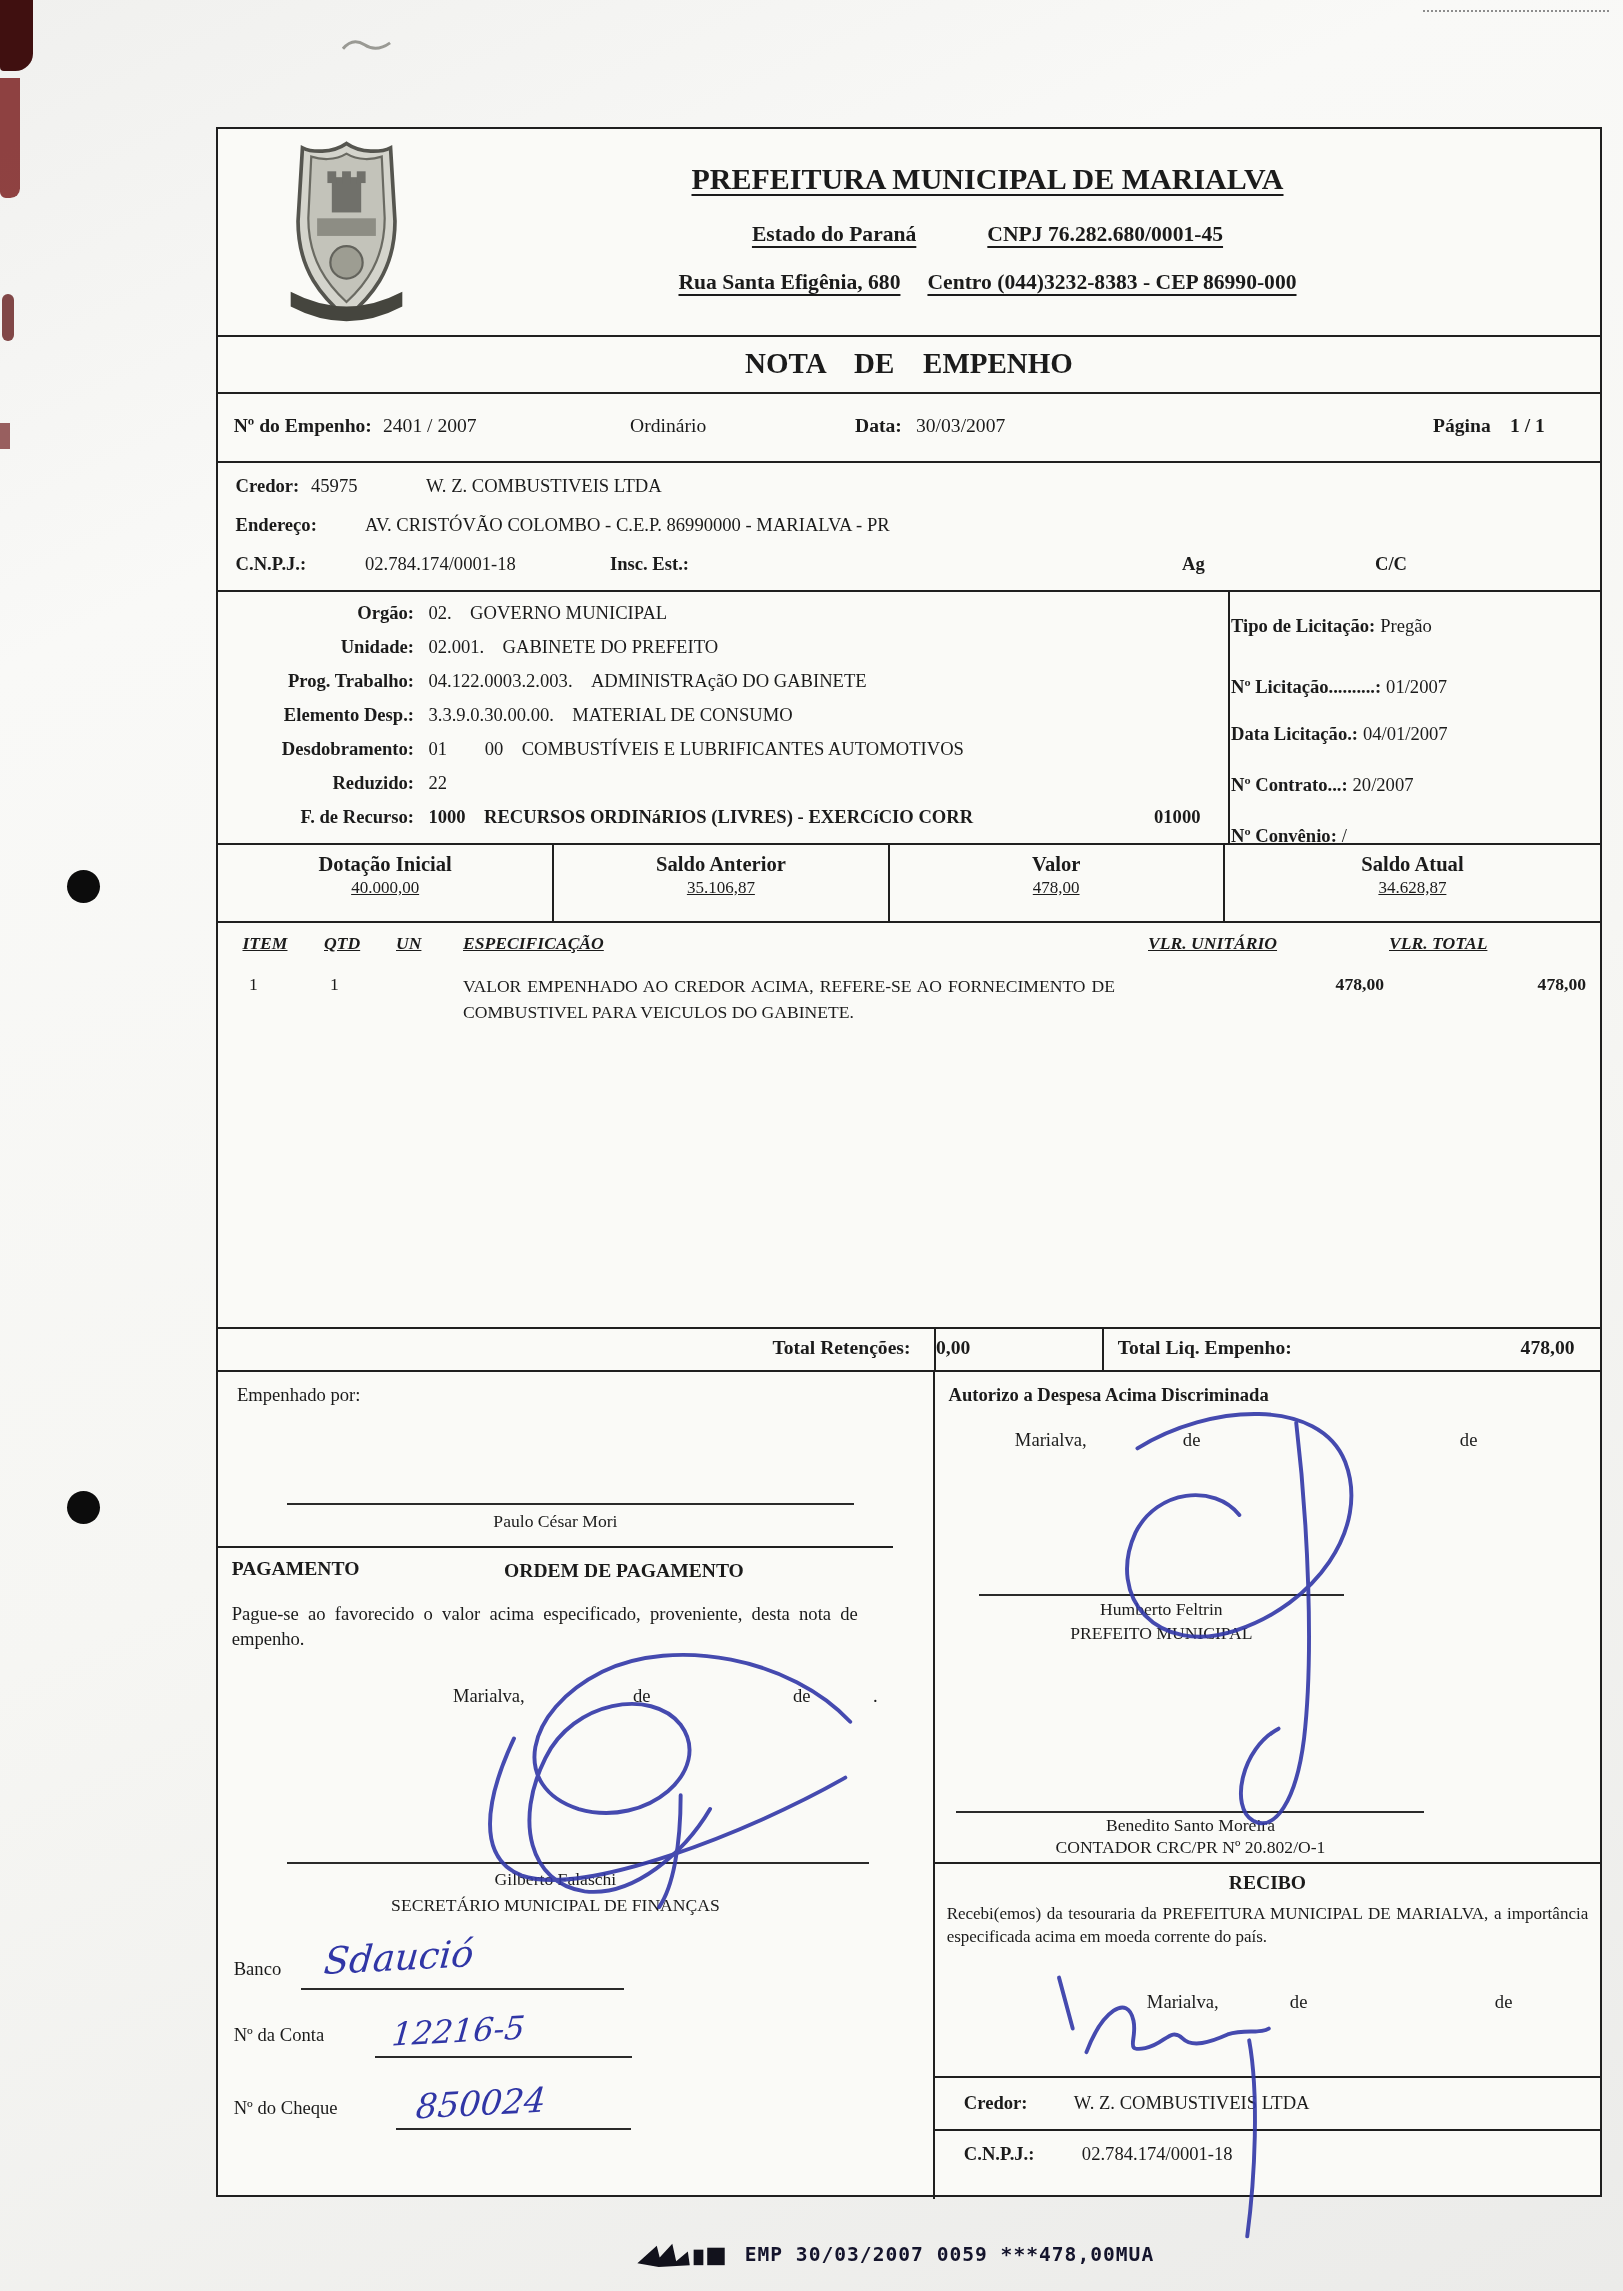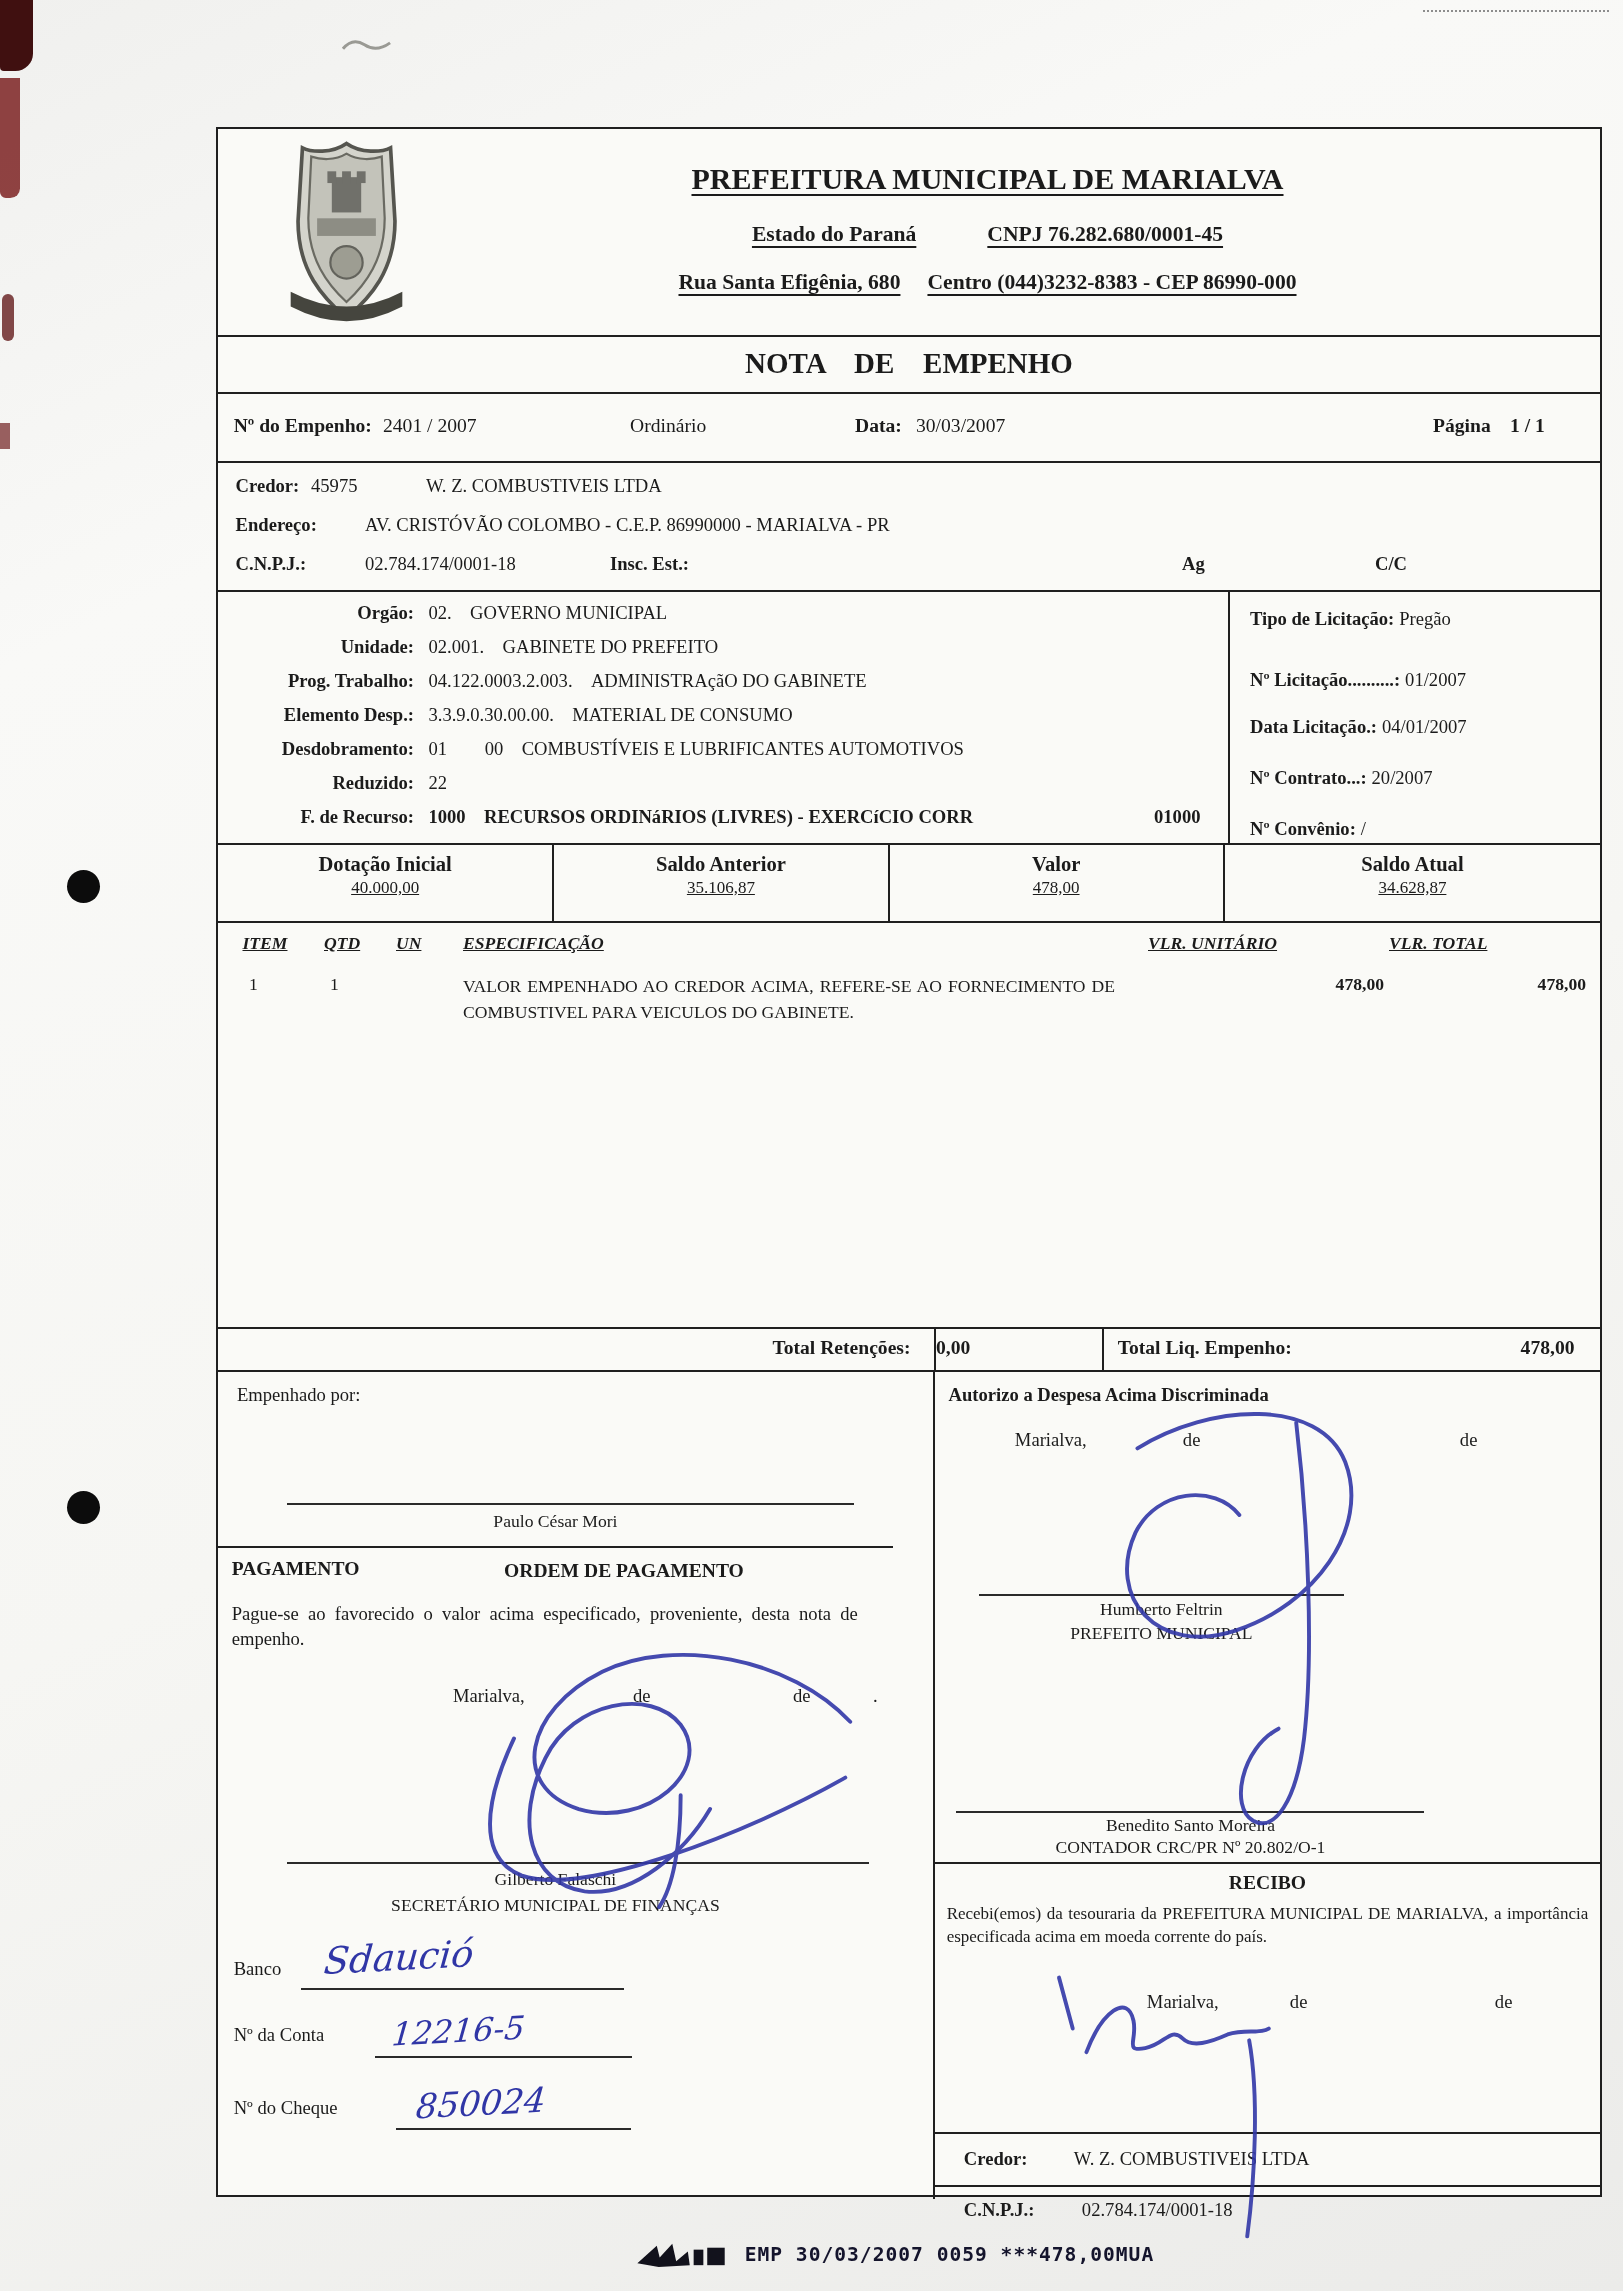--- a/index.html
+++ b/index.html
@@ -46,21 +46,21 @@
 
   .orgao-section { display:flex; height:253px; border-bottom:2.9px solid #1f1f1f; }
   .orgao-left { width:1010px; padding-top:7.8px; font-size:18.6px; }
   .orgao-row { position:relative; height:34px; padding-top:2px; }
   .olabel { display:inline-block; width:196px; text-align:right; font-weight:bold; }
   .ocode { margin-left:9.8px; }
   .ocode2 { margin-left:33px; }
   .odesc { margin-left:13.7px; }
   .oextra { position:absolute; left:936px; top:2px; font-weight:bold; }
   .orgao-right { flex:1; border-left:2.9px solid #1f1f1f; position:relative; font-size:18.6px; }
-  .lic-row { position:absolute; left:20px; white-space:nowrap; }
+  .lic-row { position:absolute; left:1px; white-space:nowrap;margin-top:7px; }
   .lic-row .val { margin-left:4.9px; }
 
   .saldos-table { display:flex; height:78px; border-bottom:2.9px solid #1f1f1f; }
   .saldo-cell { padding-top:7.8px; text-align:center; }
   .saldo-cell.c1 { width:337px; border-right:2.9px solid #1f1f1f; }
   .saldo-cell.c2 { width:336px; border-right:2.9px solid #1f1f1f; }
   .saldo-cell.c3 { width:336px; border-right:2.9px solid #1f1f1f; }
   .saldo-cell.c4 { width:376px; }
   .saldo-h { font-size:20.6px; font-weight:bold; }
   .saldo-v { font-size:17px; margin-top:2px;text-decoration:underline; }
@@ -77,21 +77,21 @@
   .tot-c3 { flex:1; display:flex; padding-left:13.7px; padding-right:25.5px; }
   .tot-c3 .tv { margin-left:auto; }
 
   .signature-section { display:flex; height:827px; }
   .sig-left { width:697px; }
   .sig-right { width:689px; border-left:2.9px solid #1f1f1f;margin-left:40px; }
   .empenhado-area { position:relative; height:176px; border-bottom:2px solid #1f1f1f; font-size:18.6px; }
   .pagamento-area { position:relative; height:386px; font-size:18.6px; }
   .banco-area { position:relative; height:265px; font-size:18.6px; }
   .autorizo-area { position:relative; height:490px; font-size:18.6px; }
-  .recibo-area { position:relative; height:270px; border-top:2.9px solid #1f1f1f; font-size:18.6px;padding-left:9px; }
+  .recibo-area { position:relative; height:214px; border-top:2.9px solid #1f1f1f; font-size:18.6px;padding-left:9px; }
   .credor-bottom { height:123px; border-top:2.9px solid #1f1f1f; font-size:18.6px; }
   .cb-row1 { position:relative; height:53px; border-bottom:2px solid #1f1f1f; }
   .cb-row2 { position:relative; height:69px; }
   .sig-line { position:absolute; border-bottom:2px solid #2a2a2a; }
   .name-line { position:absolute; text-align:center; font-size:17.6px; }
   .para { position:absolute; text-align:justify; line-height:1.35; }
 
   .handwriting { position:absolute; color:#3036a6; font-style:italic;
                  font-family:"DejaVu Serif", serif; transform:rotate(-3deg) skewX(-8deg); }
 

